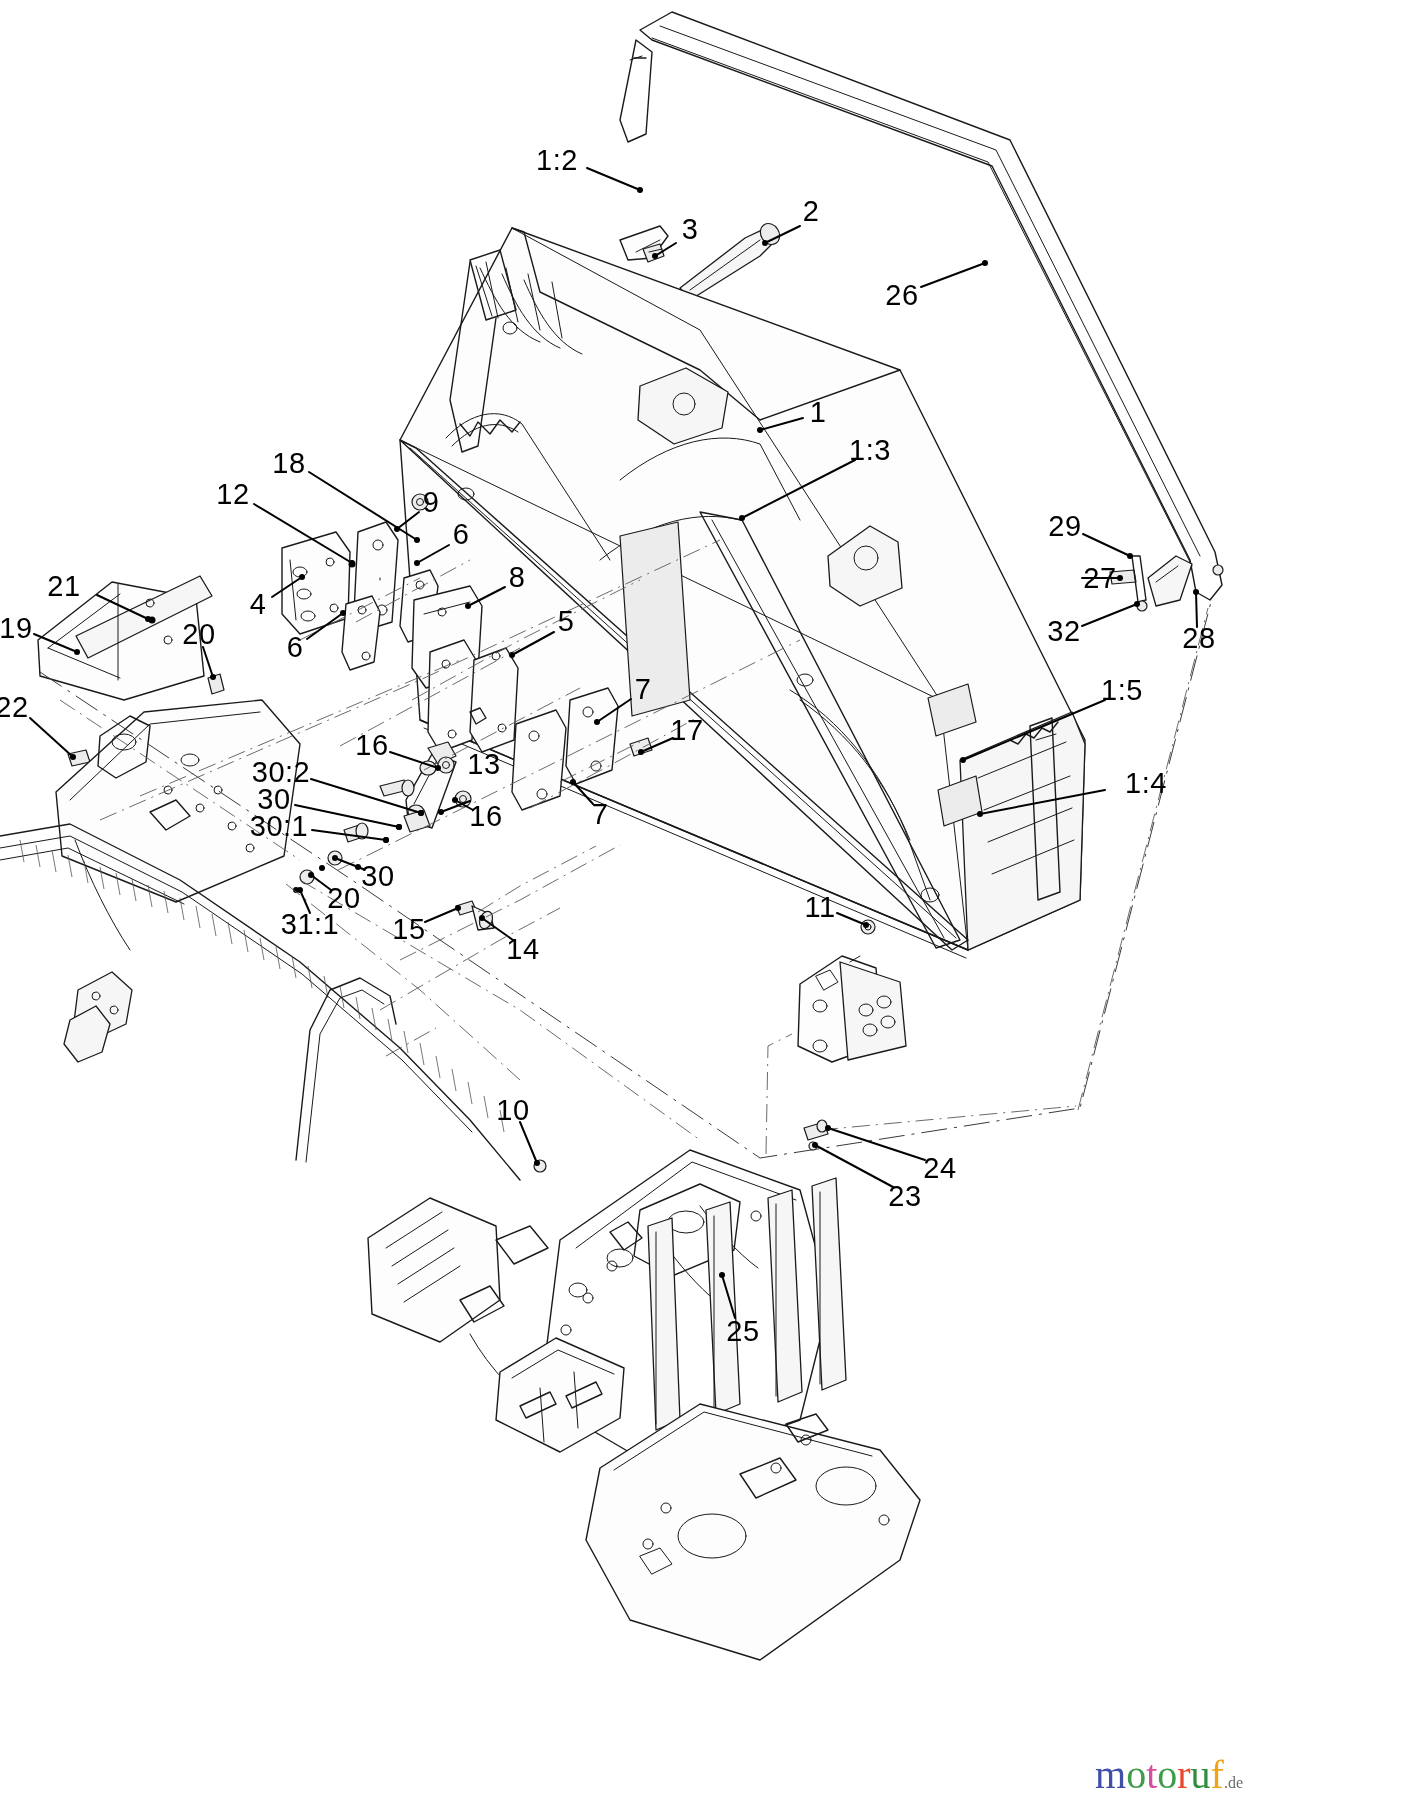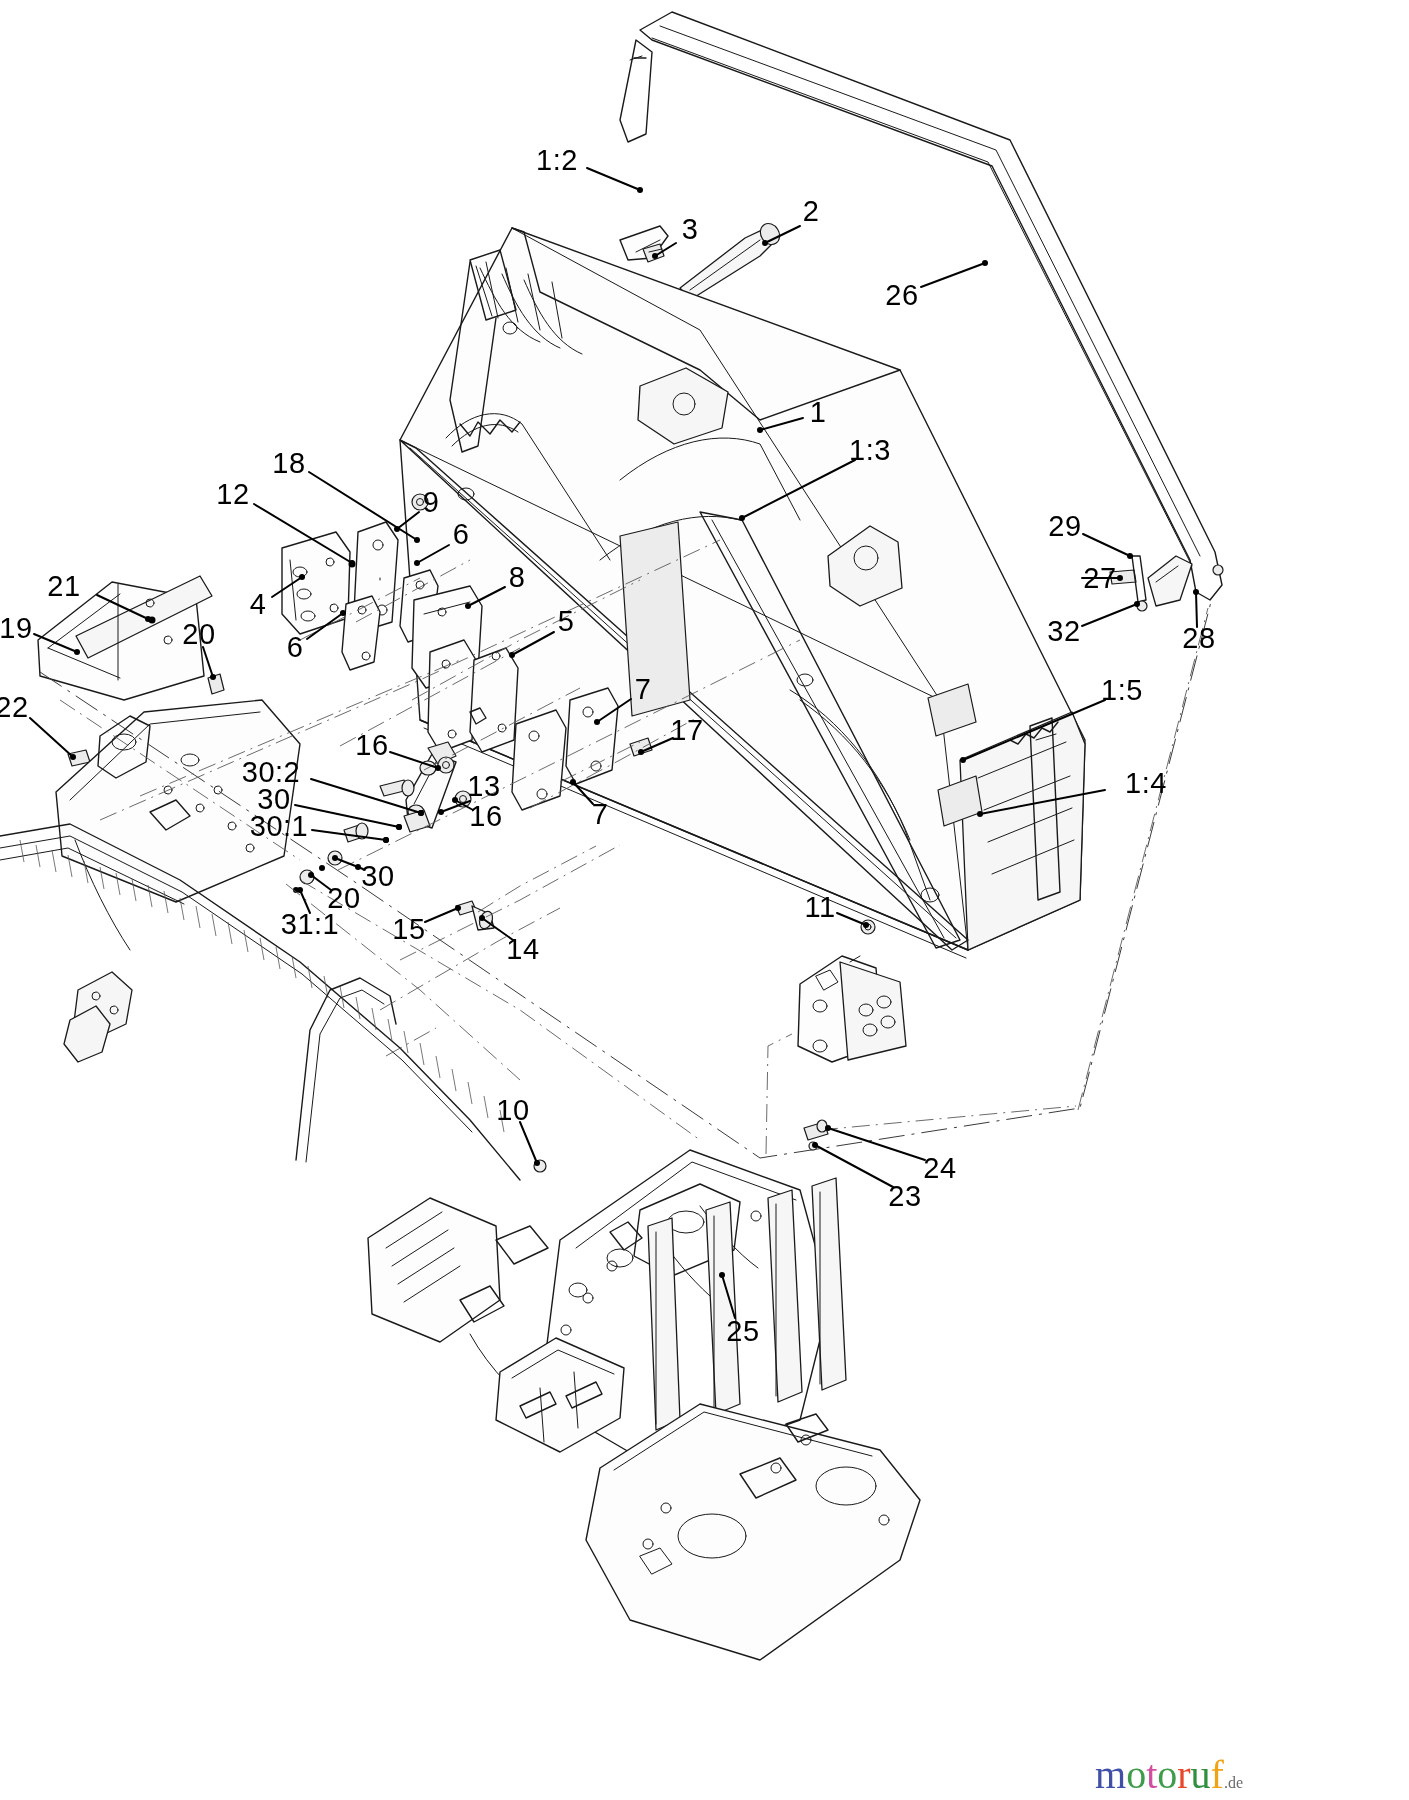--- a/index.html
+++ b/index.html
@@ -490,23 +490,23 @@
       <div class="callout" style="left: 258px; top: 604px;">4</div>
       <div class="callout" style="left: 517px; top: 577px;">8</div>
       <div class="callout" style="left: 16px; top: 628px;">19</div>
       <div class="callout" style="left: 199px; top: 634px;">20</div>
       <div class="callout" style="left: 295px; top: 647px;">6</div>
       <div class="callout" style="left: 566px; top: 621px;">5</div>
       <div class="callout" style="left: 12px; top: 707px;">22</div>
       <div class="callout" style="left: 643px; top: 689px;">7</div>
       <div class="callout" style="left: 372px; top: 745px;">16</div>
       <div class="callout" style="left: 687px; top: 730px;">17</div>
-      <div class="callout" style="left: 271px; top: 772px;">30:2</div>
+      <div class="callout" style="left: 281px; top: 772px;">30:2</div>
       <div class="callout" style="left: 274px; top: 799px;">30</div>
-      <div class="callout" style="left: 484px; top: 786px;">13</div>
+      <div class="callout" style="left: 484px; top: 764px;">13</div>
       <div class="callout" style="left: 279px; top: 826px;">30:1</div>
       <div class="callout" style="left: 486px; top: 816px;">16</div>
       <div class="callout" style="left: 600px; top: 814px;">7</div>
       <div class="callout" style="left: 378px; top: 876px;">30</div>
       <div class="callout" style="left: 344px; top: 898px;">20</div>
       <div class="callout" style="left: 310px; top: 924px;">31:1</div>
       <div class="callout" style="left: 409px; top: 929px;">15</div>
       <div class="callout" style="left: 523px; top: 949px;">14</div>
       <div class="callout" style="left: 820px; top: 907px;">11</div>
       <div class="callout" style="left: 513px; top: 1110px;">10</div>

